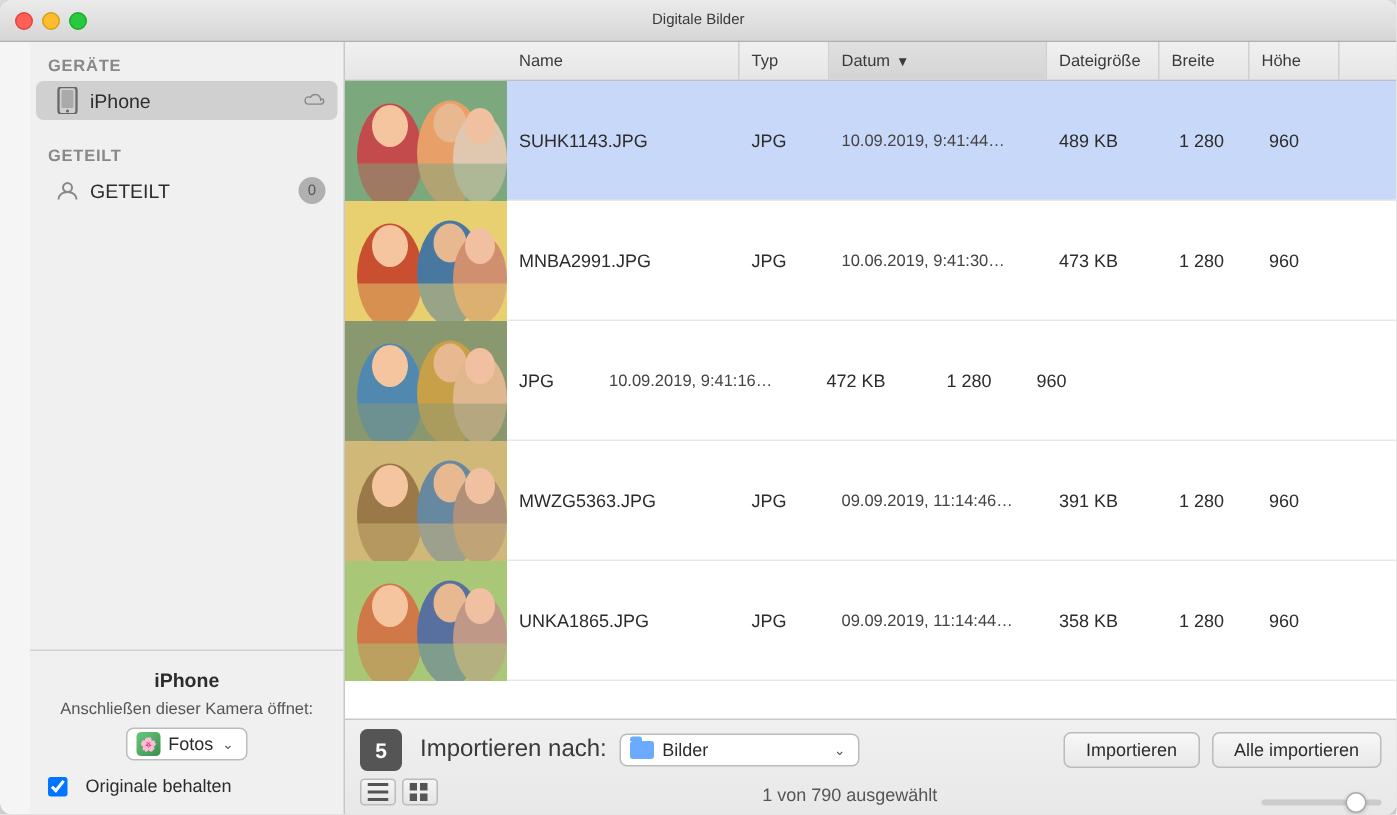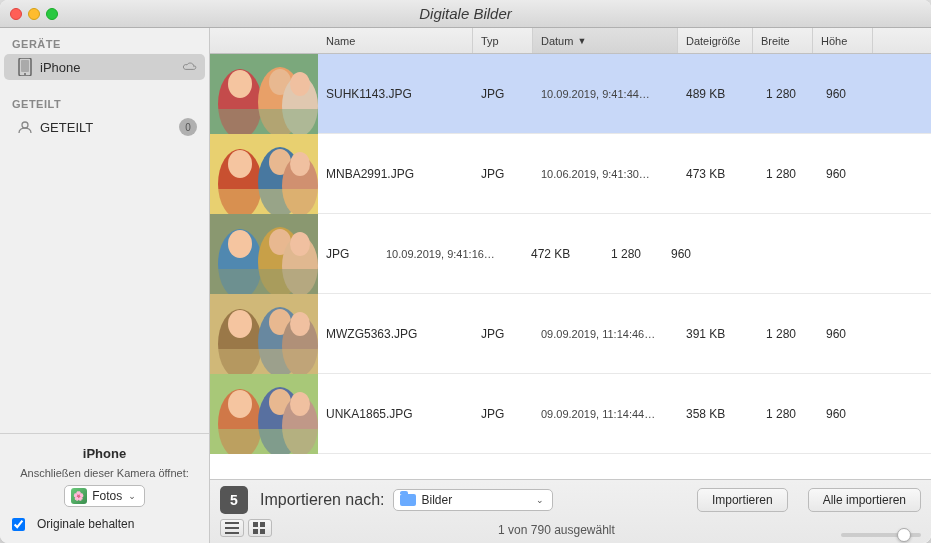--- a/index.html
+++ b/index.html
@@ -41,29 +41,29 @@
     .traffic-light {
       width: 12px;
       height: 12px;
       border-radius: 50%;
       cursor: pointer;
     }
     .tl-close { background: #ff5f57; border: 1px solid #e0443e; }
     .tl-minimize { background: #febc2e; border: 1px solid #d4a017; }
     .tl-maximize { background: #28c840; border: 1px solid #1aac29; }
     .title-bar-title {
-      font-size: 15px;
+      font-size: 10px;
       font-weight: 500;
       color: #3a3a3a;
-      font-style: italic;
     }
     .main-content {
       display: flex;
       flex: 1;
       overflow: hidden;
+      padding-left: 20px;
     }
     .sidebar {
       width: 210px;
       background: #f0f0f0;
       border-right: 1px solid #c8c8c8;
       display: flex;
       flex-direction: column;
       flex-shrink: 0;
     }
     .sidebar-section-header {
@@ -326,21 +326,21 @@
       border-radius: 2px 2px 0 0;
     }
     .folder-dropdown-arrow {
       margin-left: auto;
       font-size: 9px;
       color: #555;
     }
     .bottom-row1-right {
       margin-left: auto;
       display: flex;
-      gap: 20px;
+      gap: 8px;
     }
     .btn {
       padding: 4px 14px;
       font-size: 12px;
       border: 1px solid #bbb;
       border-radius: 5px;
       background: linear-gradient(to bottom, #f8f8f8, #e8e8e8);
       cursor: pointer;
       color: #2c2c2c;
     }

